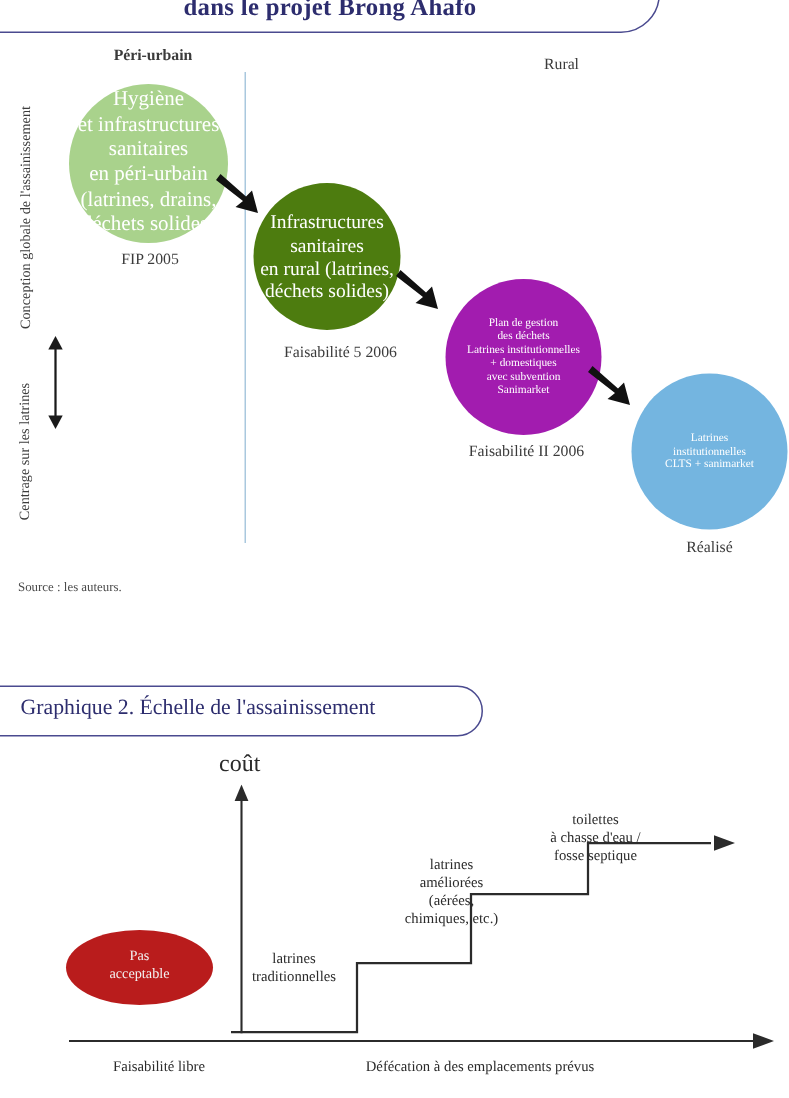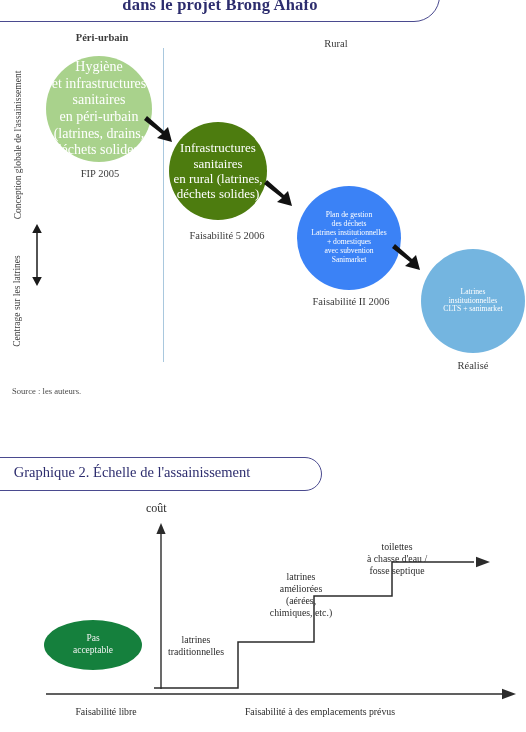--- a/index.html
+++ b/index.html
@@ -36,38 +36,38 @@
   #axis-arrow{left:30px;top:224px;}
 
   
   #divider{
     left:163px;top:48px;width:1.4px;height:314px;background:#a9c8de;
   }
 
   
   .zone-label{font-size:10.5px;color:#3b3b3b;text-align:center;}
   #zone-periurbain{left:46px;top:32px;width:112px;font-weight:bold;}
-  #zone-rural{left:286px;top:38px;width:100px;}
+  #zone-rural{left:286px;top:38px;width:100px;text-align:right;}
 
   
   .circle{
     border-radius:50%;display:flex;align-items:center;justify-content:center;
     text-align:center;color:#ffffff;line-height:1.18;
   }
   #circle-1{
     left:46px;top:56px;width:106px;height:106px;
     background:#a9d28c;font-size:14px;
   }
   #circle-2{
     left:169px;top:122px;width:98px;height:98px;
     background:#4d7c0f;font-size:13px;
   }
   #circle-3{
     left:297px;top:186px;width:104px;height:104px;
-    background:#3b82f6;font-size:7.6px;
+    background:#a21caf;font-size:7.6px;
   }
   #circle-4{
     left:421px;top:249px;width:104px;height:104px;
     background:#74b5e0;font-size:7.6px;
   }
 
   
   .stage-caption{font-size:10.5px;color:#3b3b3b;text-align:center;}
   #caption-1{left:42px;top:168px;width:116px;}
   #caption-2{left:160px;top:230px;width:134px;}
@@ -90,28 +90,28 @@
     left:-74px;top:457px;width:396px;height:34px;
     border:1.4px solid #4a4a8f;border-radius:17px;
     box-sizing:border-box;background:#fff;
   }
   #fig2-title-text{
     left:-58px;top:464px;width:380px;text-align:center;
     font-size:14.5px;color:#2d2d6e;
   }
 
   
-  #ylabel{left:146px;top:501px;font-size:12px;color:#2b2b2b;}
+  #ylabel{left:146px;top:501px;font-size:16px;color:#2b2b2b;}
   #yaxis{left:154px;top:523px;}
   #xaxis{left:46px;top:686px;}
   #step-path{left:154px;top:548px;}
 
   #ellipse-not-acceptable{
     left:44px;top:620px;width:98px;height:50px;border-radius:50%;
-    background:#15803d;color:#f2f2f2;display:flex;align-items:center;
+    background:#b91c1c;color:#f2f2f2;display:flex;align-items:center;
     justify-content:center;text-align:center;font-size:9.5px;line-height:1.25;
   }
 
   .step-label{font-size:9.8px;color:#2b2b2b;text-align:center;line-height:1.22;}
   #step-label-1{left:152px;top:634px;width:88px;}
   #step-label-2{left:242px;top:571px;width:118px;}
   #step-label-3{left:342px;top:541px;width:110px;}
 
   .axis-cat{font-size:9.8px;color:#2b2b2b;text-align:center;}
   #cat-left{left:18px;top:706px;width:176px;}
@@ -179,13 +179,13 @@
   <polygon points="336,14 322,8.8 322,19.2" fill="#2b2b2b"></polygon>
 </svg>
 
 <div class="abs" id="ellipse-not-acceptable">Pas<br>acceptable</div>
 
 <div class="abs step-label" id="step-label-1">latrines<br>traditionnelles</div>
 <div class="abs step-label" id="step-label-2">latrines<br>améliorées<br>(aérées,<br>chimiques, etc.)</div>
 <div class="abs step-label" id="step-label-3">toilettes<br>à chasse d'eau /<br>fosse septique</div>
 
 <div class="abs axis-cat" id="cat-left">Faisabilité libre</div>
-<div class="abs axis-cat" id="cat-right">Faisabilité à des emplacements prévus</div>
+<div class="abs axis-cat" id="cat-right">Défécation à des emplacements prévus</div>
 
 </body></html>

